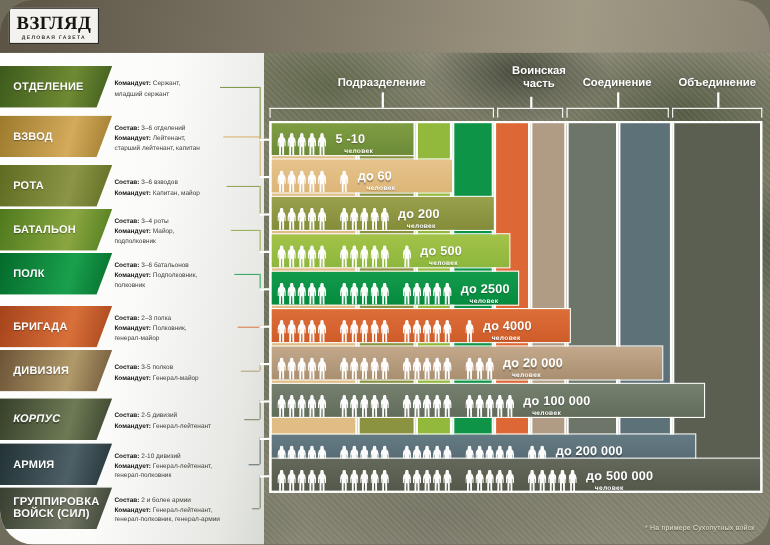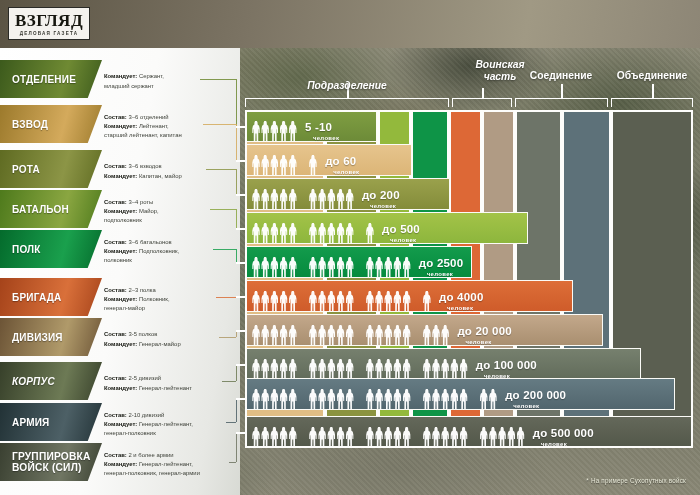--- a/index.html
+++ b/index.html
@@ -10,20 +10,21 @@
     position: relative;
     overflow: hidden;
   }
 
   
   #canvas {
     position: relative;
     width: 700px;
     height: 495px;
     overflow: hidden;
+    border-radius: 31px;
   }
 
   
   #header {
     position: absolute; left: 0; top: 0;
     width: 700px; height: 48px;
     background: linear-gradient(100deg, #5b5444 0%, #7b7363 35%, #a09984 75%, #8d8676 100%);
     z-index: 40;
   }
   #logo-box {
@@ -235,24 +236,24 @@
   <div id="header">
     <div id="logo-box">
       <div id="logo-main">ВЗГЛЯД</div>
       <div id="logo-sub">ДЕЛОВАЯ ГАЗЕТА</div>
     </div>
   </div>
 
   <div id="bracket-layer">
       <div class="bracket" style="left: 245px; width: 204px;"></div>
       <div class="bracket-stem" style="left: 347px; top: 84px; height: 14px;"></div>
-      <div class="bracket-label" style="left: 287px; width: 120px; top: 80px; font-style: italic;">Подразделение</div>
+      <div class="bracket-label" style="left: 287px; width: 120px; top: 70px;">Подразделение</div>
       <div class="bracket" style="left: 452px; width: 60px;"></div>
       <div class="bracket-stem" style="left: 482px; top: 88px; height: 10px;"></div>
-      <div class="bracket-label" style="left: 440px; width: 120px; top: 59px; font-style: italic;">Воинская<br>часть</div>
+      <div class="bracket-label" style="left: 430px; width: 120px; top: 59px;">Воинская<br>часть</div>
       <div class="bracket" style="left: 515px; width: 93px;"></div>
       <div class="bracket-stem" style="left: 561px; top: 84px; height: 14px;"></div>
       <div class="bracket-label" style="left: 501px; width: 120px; top: 70px;">Соединение</div>
       <div class="bracket" style="left: 611px; width: 82px;"></div>
       <div class="bracket-stem" style="left: 652px; top: 84px; height: 14px;"></div>
       <div class="bracket-label" style="left: 592px; width: 120px; top: 70px;">Объединение</div>
     </div>
 
   <div id="cards-layer">
       <div class="card" style="top: 60px;">
@@ -449,21 +450,21 @@
               <span class="fig"></span>
               <span class="fig"></span>
             </div>
           </div>
           <div class="bar-label">
             <span class="n">до 200</span>
             <span class="u">человек</span>
           </div>
         </div>
         <div class="stub" style="left: -9px; top: 84px;"></div>
-        <div class="bar" style="top: 102px; width: 283px; background: linear-gradient(rgb(163, 195, 72) 0%, rgb(141, 182, 61) 100%);">
+        <div class="bar" style="top: 102px; width: 219px; background: linear-gradient(rgb(163, 195, 72) 0%, rgb(141, 182, 61) 100%);">
           <div style="display: flex; align-items: center; margin-left: 6px;">
             <div class="grp">
               <span class="fig"></span>
               <span class="fig"></span>
               <span class="fig"></span>
               <span class="fig"></span>
               <span class="fig"></span>
             </div>
             <div class="grp">
               <span class="fig"></span>
@@ -505,21 +506,21 @@
               <span class="fig"></span>
               <span class="fig"></span>
             </div>
           </div>
           <div class="bar-label">
             <span class="n">до 2500</span>
             <span class="u">человек</span>
           </div>
         </div>
         <div class="stub" style="left: -9px; top: 152px;"></div>
-        <div class="bar" style="top: 170px; width: 328px; background: linear-gradient(rgb(221, 110, 56) 0%, rgb(207, 92, 42) 100%);">
+        <div class="bar" style="top: 170px; width: 274px; background: linear-gradient(rgb(221, 110, 56) 0%, rgb(207, 92, 42) 100%);">
           <div style="display: flex; align-items: center; margin-left: 6px;">
             <div class="grp">
               <span class="fig"></span>
               <span class="fig"></span>
               <span class="fig"></span>
               <span class="fig"></span>
               <span class="fig"></span>
             </div>
             <div class="grp">
               <span class="fig"></span>
@@ -610,21 +611,21 @@
               <span class="fig"></span>
               <span class="fig"></span>
             </div>
           </div>
           <div class="bar-label">
             <span class="n">до 100 000</span>
             <span class="u">человек</span>
           </div>
         </div>
         <div class="stub" style="left: -9px; top: 254px;"></div>
-        <div class="bar" style="top: 268px; width: 430px; background: linear-gradient(rgb(101, 123, 131) 0%, rgb(82, 102, 110) 100%);">
+        <div class="bar" style="top: 284px; width: 388px; background: linear-gradient(rgb(101, 123, 131) 0%, rgb(82, 102, 110) 100%);">
           <div style="display: flex; align-items: center; margin-left: 6px;">
             <div class="grp">
               <span class="fig"></span>
               <span class="fig"></span>
               <span class="fig"></span>
               <span class="fig"></span>
               <span class="fig"></span>
             </div>
             <div class="grp">
               <span class="fig"></span>

